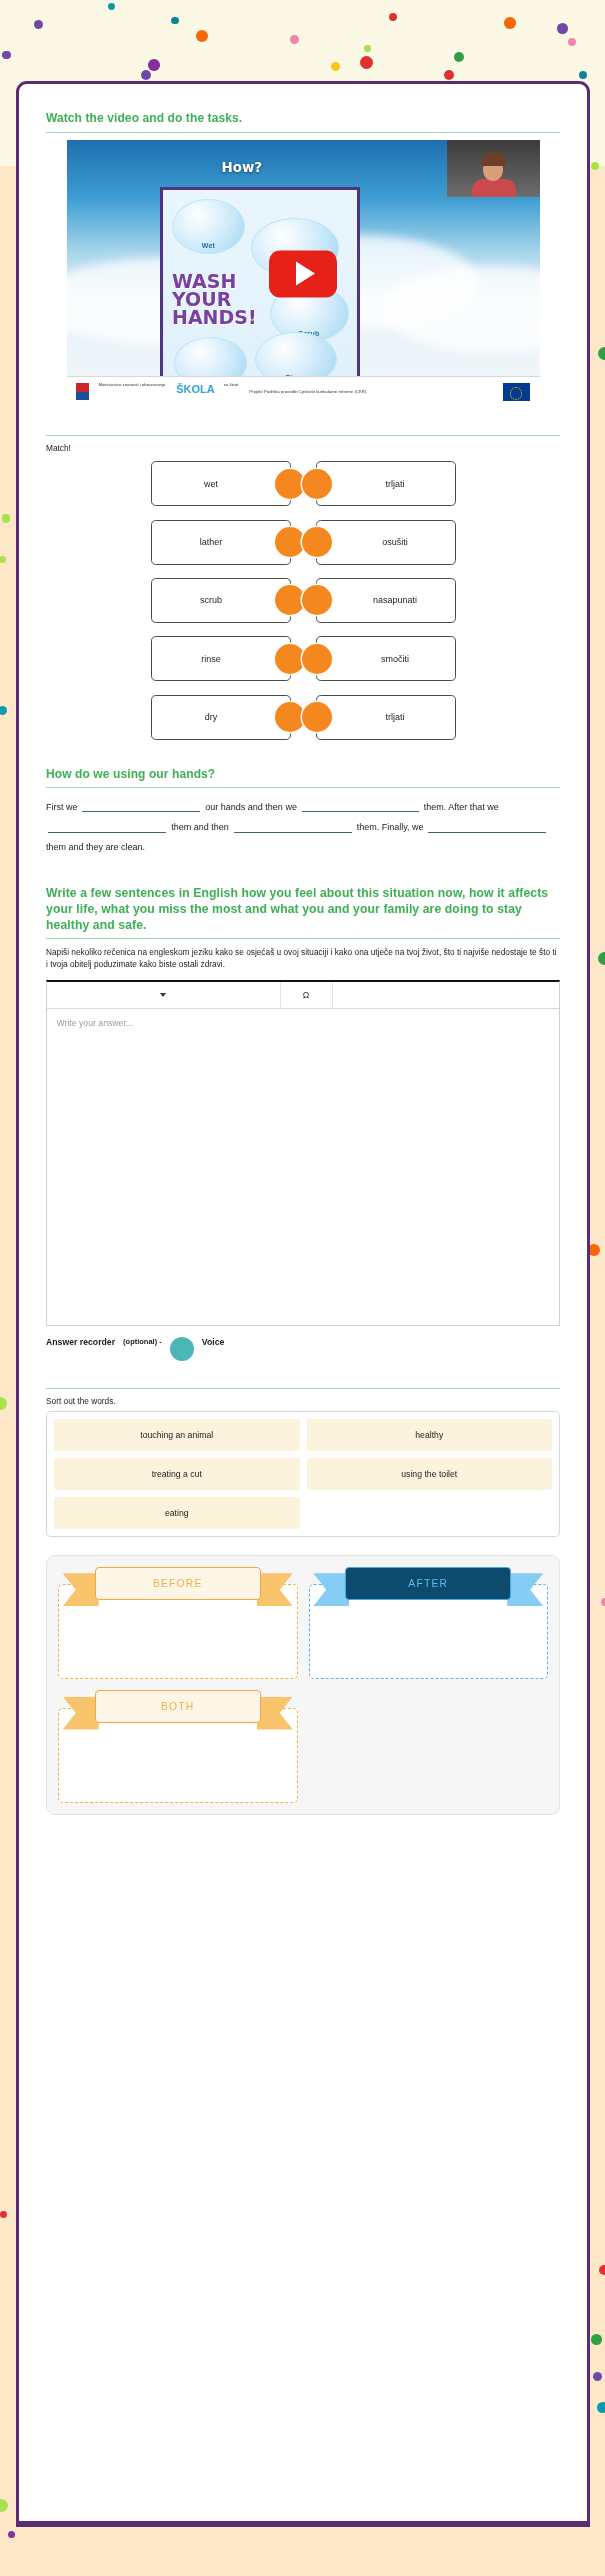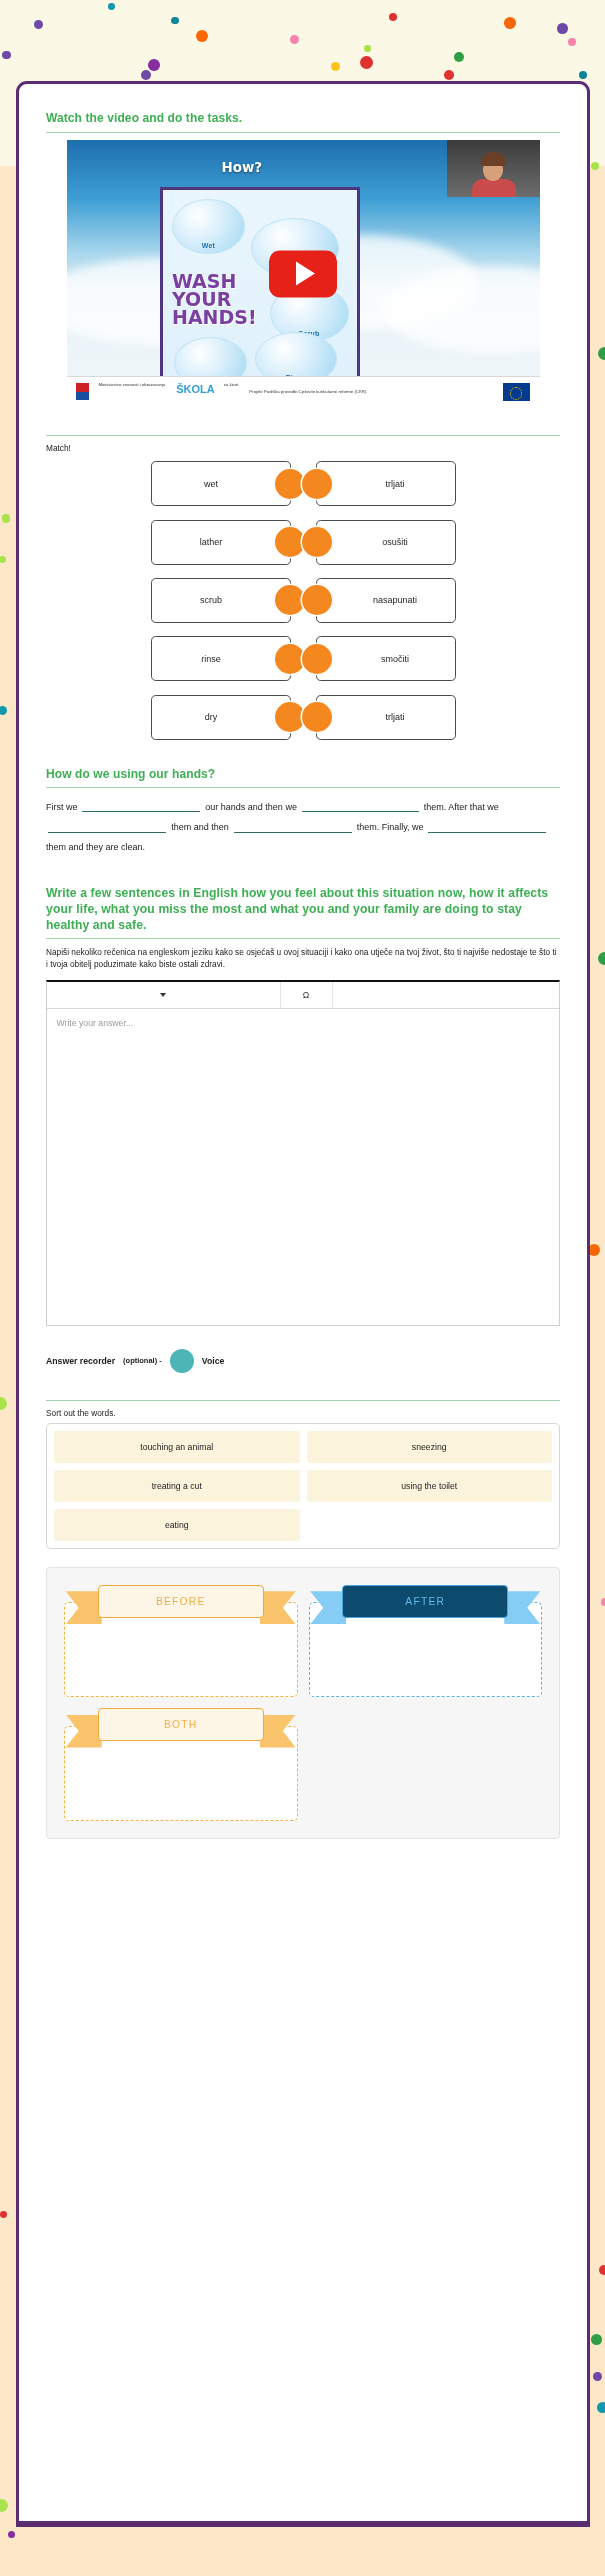--- a/index.html
+++ b/index.html
@@ -277,22 +277,22 @@
   }
   .editor-body {
     height: 316px;
     padding: 9.5px 9.5px;
     font-size: 8.7px;
     color: #9b9b9b;
   }
 
   
   .recorder {
-    display: flex; align-items: center; gap: 8px;
-    margin-top: 23px;
+    display: flex; gap: 8px;
+    margin-top: 11px;
     font-size: 8.7px;
     font-weight: bold;
     color: #1b1b1b;
   }
   .rec-opt { font-weight: bold; font-size: 7.5px; }
   .rec-circle {
     width: 24px; height: 24px; border-radius: 50%;
     background: #4cb5b5;
   }
 
@@ -313,22 +313,22 @@
     display: flex; align-items: center; justify-content: center;
     font-size: 8.7px;
     color: #242424;
   }
 
   
   .dropzones {
     margin-top: 17.4px;
     background: #f6f6f6;
     border: 0.8px solid #e3e3e3;
-    border-radius: 4px;
-    padding: 17px;
+    border-radius: 9px;
+    padding: 11px;
     display: grid;
     grid-template-columns: 1fr 1fr;
     gap: 11px 11px;
   }
   .zone { position: relative; padding-top: 17.4px; }
   .zone-box {
     height: 95px;
     border: 1.6px dashed #f0b23c;
     border-radius: 4.7px;
     background: #fff;
@@ -609,21 +609,21 @@
         <span>Voice</span>
       </div>
     </div>
 
     <div class="sec">
       <div class="sec-rule"></div>
       <div class="sub-instr">Sort out the words.</div>
 
       <div class="word-bank">
         <div class="word-chip">touching an animal</div>
-        <div class="word-chip">sneezing</div>
+        <div class="word-chip">healthy</div>
         <div class="word-chip">treating a cut</div>
         <div class="word-chip">using the toilet</div>
         <div class="word-chip">eating</div>
       </div>
 
       <div class="dropzones">
         <div class="zone">
           <div class="ribbon">
             <div class="ribbon-tail-l"></div>
             <div class="ribbon-tail-r"></div>

